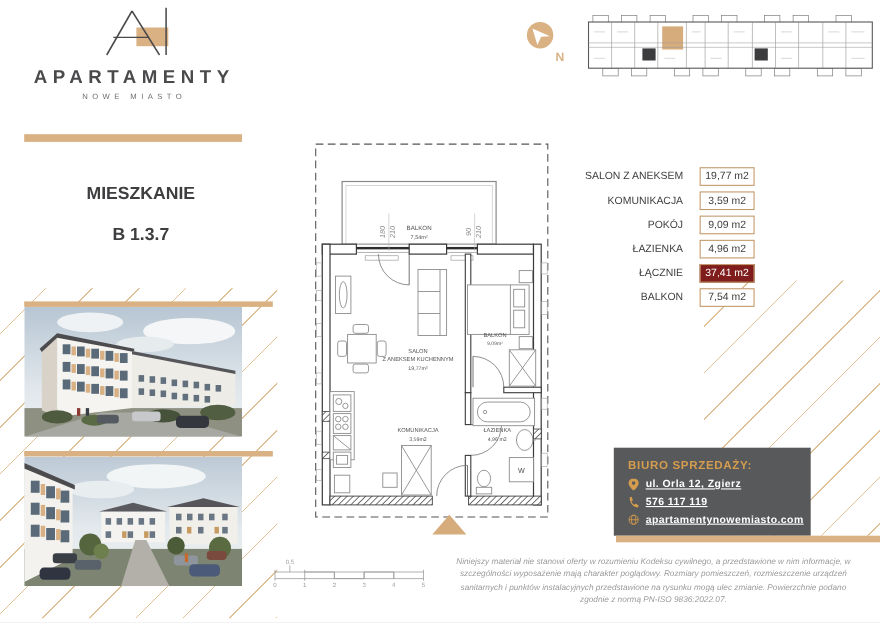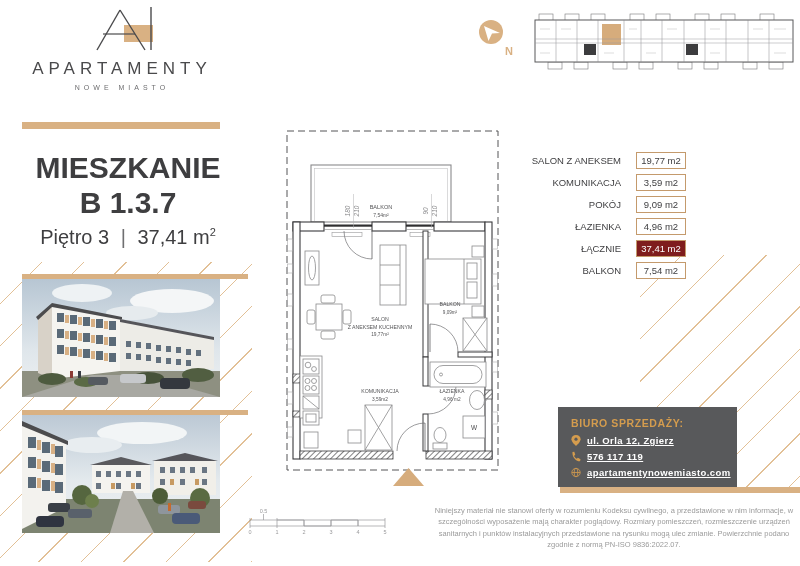--- a/index.html
+++ b/index.html
@@ -4,44 +4,44 @@
 <style>
   html,body{margin:0;padding:0;background:#e9e9e9;}
   .page{position:relative;width:800px;height:566px;background:#ffffff;overflow:hidden;
         font-family:"Liberation Sans", sans-serif;color:#3E3E40;margin:0 auto;}
   .abs{position:absolute;}
   
   .hatch{position:absolute;background:repeating-linear-gradient(135deg,transparent 0 29px,#E2C096 29px 30px);}
   .bar{position:absolute;background:#D9B183;}
   
   .logo-block{left:20px;top:6px;width:204px;text-align:center;}
-  .brand-name{font-size:17px;letter-spacing:5px;color:#4A4A4C;font-weight:400;margin-top:3px;}
+  .brand-name{font-size:17px;letter-spacing:5px;color:#4A4A4C;font-weight:700;margin-top:3px;}
   .brand-tagline{font-size:7px;letter-spacing:4px;color:#6E6E70;margin-top:5px;}
   
   .title-block{left:8px;top:150px;width:240px;text-align:center;}
-  .title-kind,.title-unit{font-size:30px;font-weight:600;line-height:1.18;}
+  .title-kind,.title-unit{font-size:16px;font-weight:600;line-height:1.18;margin-top:18px;}
   .title-floor{font-size:20px;font-weight:400;margin-top:5px;}
   .title-floor sup{font-size:11px;}
   
   .photo{position:absolute;left:22px;width:198px;height:118px;overflow:hidden;}
   
   .area-table{left:520px;top:152px;width:166px;}
   .area-row{display:flex;justify-content:flex-end;align-items:center;margin-bottom:5px;}
   .area-label{font-size:9.5px;color:#3E3E40;margin-right:15px;white-space:nowrap;}
   .area-value{width:48px;height:15px;border:1px solid #C49A6C;background:#fff;display:flex;
               align-items:center;justify-content:center;font-size:9.5px;color:#3E3E40;}
   .area-row.hl .area-value{background:#7f1d1d;border-color:#C49A6C;color:#ffffff;}
   
   .contact-card{left:558px;top:407px;width:179px;height:80px;background:#58595B;padding:10px 0 12px 13px;box-sizing:border-box;}
   .contact-heading{color:#D49C4E;font-weight:700;font-size:10.5px;letter-spacing:.6px;margin-bottom:6px;}
   .contact-line{display:flex;align-items:center;color:#ffffff;font-size:9.5px;font-weight:700;
                 letter-spacing:.4px;margin-bottom:5px;text-decoration:underline;}
   .contact-line .ic{width:10px;height:11px;margin-right:6px;flex:0 0 auto;}
   
-  .disclaimer{left:428px;top:505px;width:372px;font-size:7.5px;line-height:1.5;color:#9B9B9B;text-align:center;}
+  .disclaimer{left:408px;top:505px;width:372px;font-size:7.5px;line-height:1.5;color:#9B9B9B;text-align:center;font-style:italic;}
   svg text{font-family:"Liberation Sans", sans-serif;}
 </style>
 </head>
 <body>
 
 <div class="page">
 
   <div class="hatch" style="left:0;top:262px;width:252px;height:300px;"></div>
   <div class="hatch" style="left:640px;top:255px;width:160px;height:232px;"></div>
 
@@ -55,25 +55,20 @@
     </svg>
     <div class="brand-name">APARTAMENTY</div>
     <div class="brand-tagline">NOWE MIASTO</div>
   </div>
 
   <div class="bar" style="left:22px;top:122px;width:198px;height:7px;"></div>
 
   <div class="abs title-block">
     <div class="title-kind">MIESZKANIE</div>
     <div class="title-unit">B 1.3.7</div>
-    <div class="title-floor">
-      <span>Piętro 3</span>
-      <span style="margin:0 6px;color:#6f6f71;">|</span>
-      <span>37,41 m</span><sup>2</sup>
-    </div>
   </div>
 
   <div class="bar" style="left:22px;top:274px;width:226px;height:5px;"></div>
   <div class="photo" style="top:279px;">
     <svg width="198" height="118" viewBox="0 0 198 118">
       <defs>
         <linearGradient id="sky1" x1="0" y1="0" x2="0" y2="1">
           <stop offset="0" stop-color="#b7c6d3"></stop>
             <stop offset="0.6" stop-color="#dfe6eb"></stop>
             <stop offset="1" stop-color="#eef1f2"></stop>

